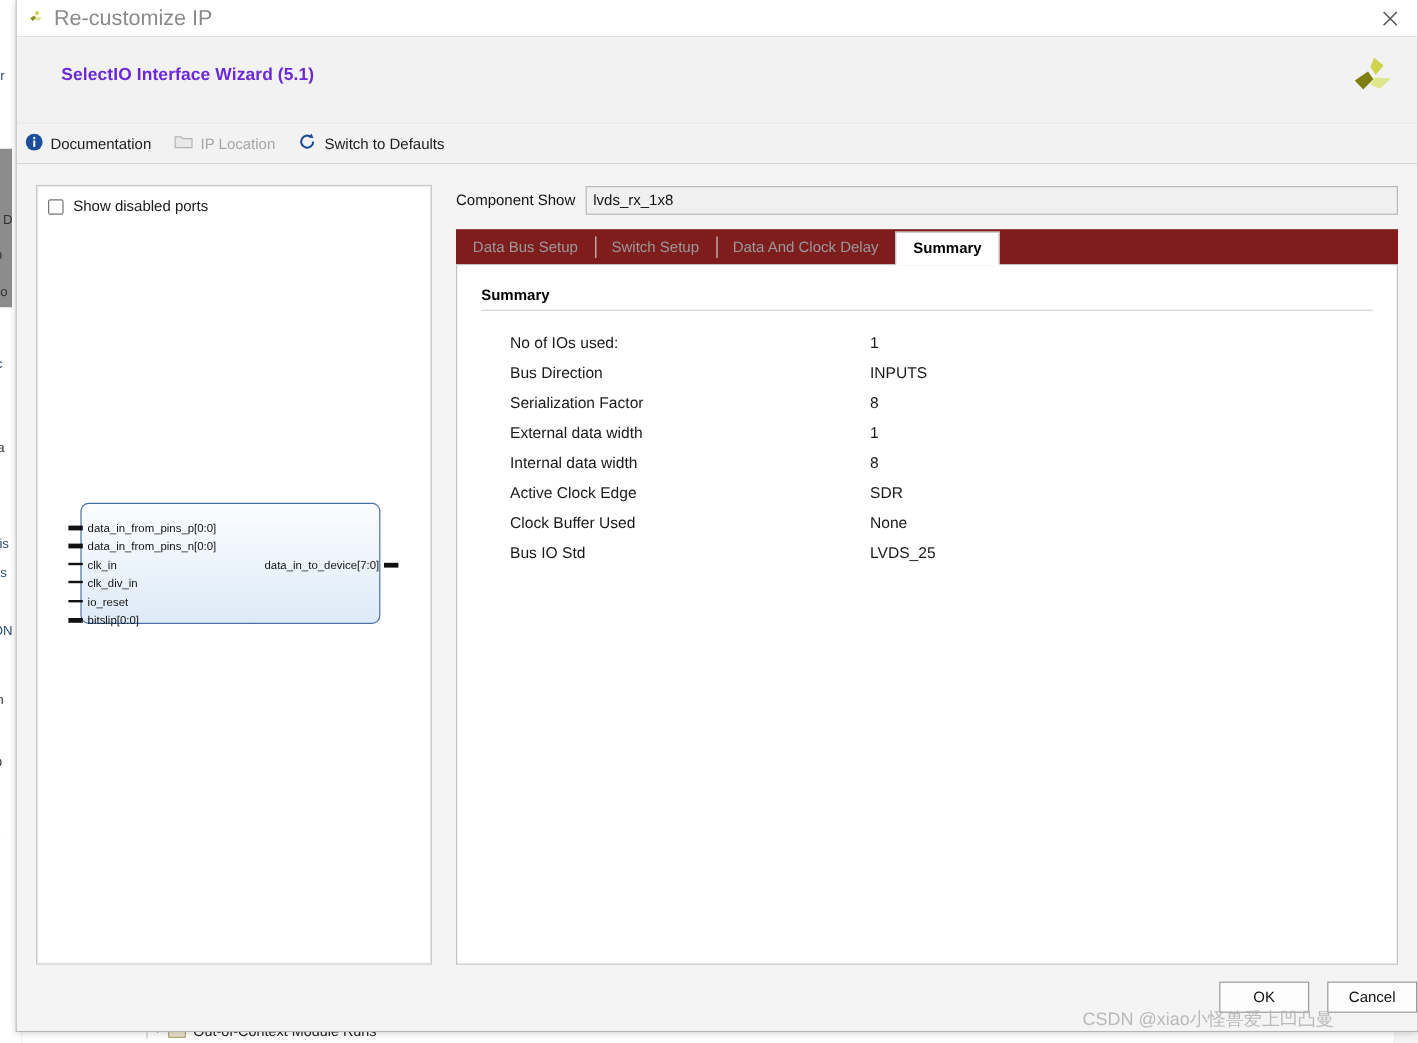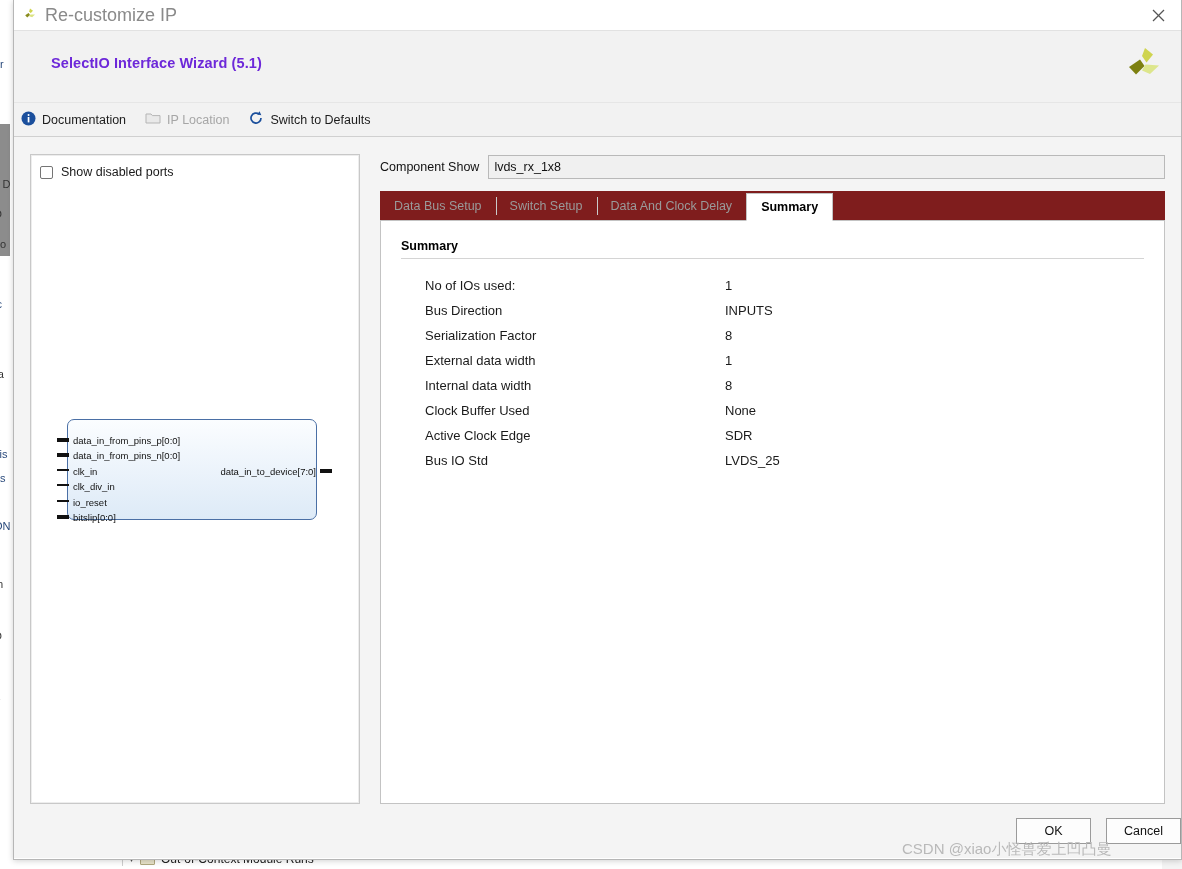--- a/index.html
+++ b/index.html
@@ -581,26 +581,26 @@
               </tr>
               <tr>
                 <td class="sum-key">External data width</td>
                 <td class="sum-val">1</td>
               </tr>
               <tr>
                 <td class="sum-key">Internal data width</td>
                 <td class="sum-val">8</td>
               </tr>
               <tr>
+                <td class="sum-key">Active Clock Edge</td>
+                <td class="sum-val">SDR</td>
+              </tr>
+              <tr>
                 <td class="sum-key">Clock Buffer Used</td>
                 <td class="sum-val">None</td>
-              </tr>
-              <tr>
-                <td class="sum-key">Active Clock Edge</td>
-                <td class="sum-val">SDR</td>
               </tr>
               <tr>
                 <td class="sum-key">Bus IO Std</td>
                 <td class="sum-val">LVDS_25</td>
               </tr>
             </tbody>
         </table>
       </div>
 
     </div>

